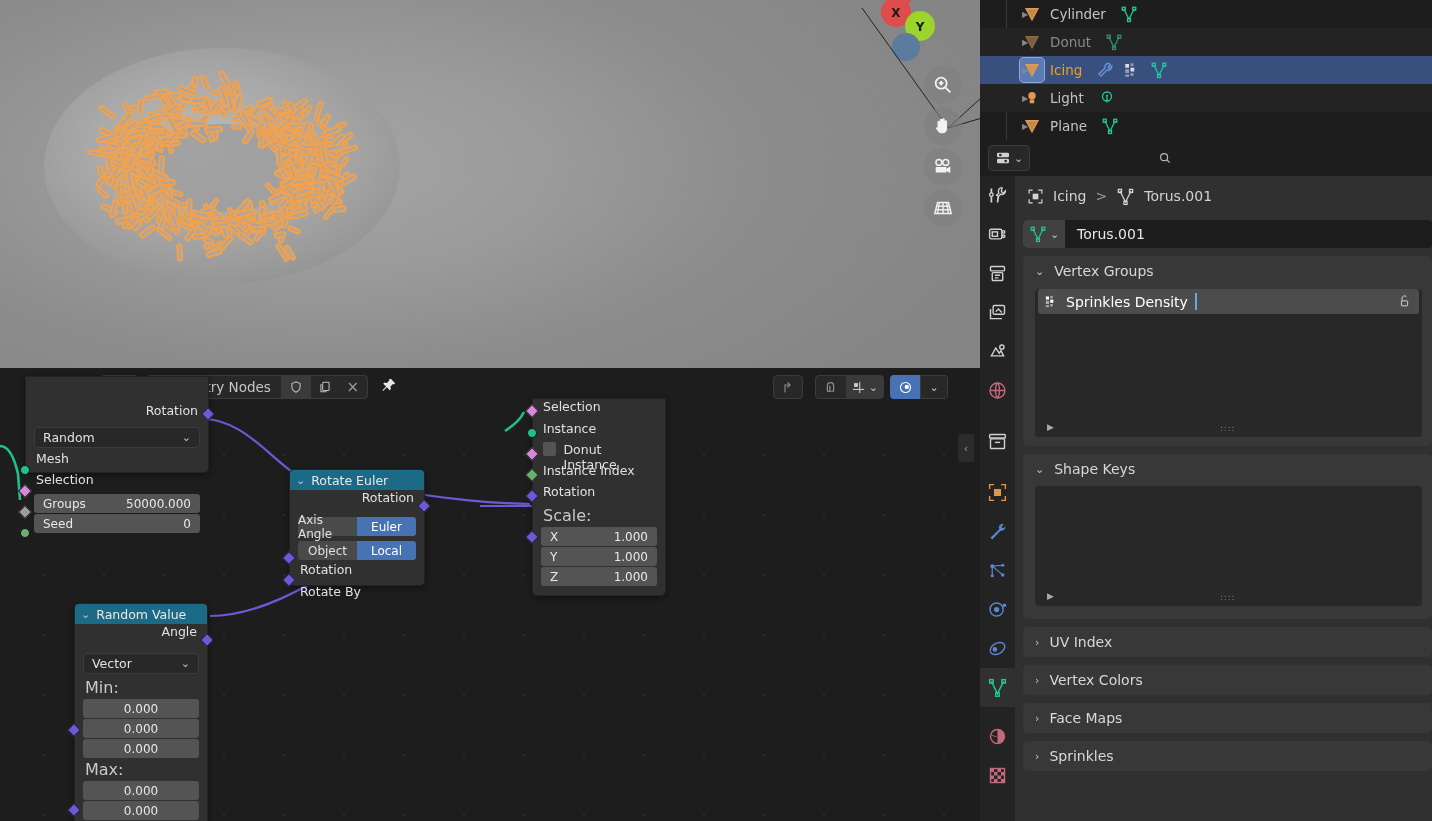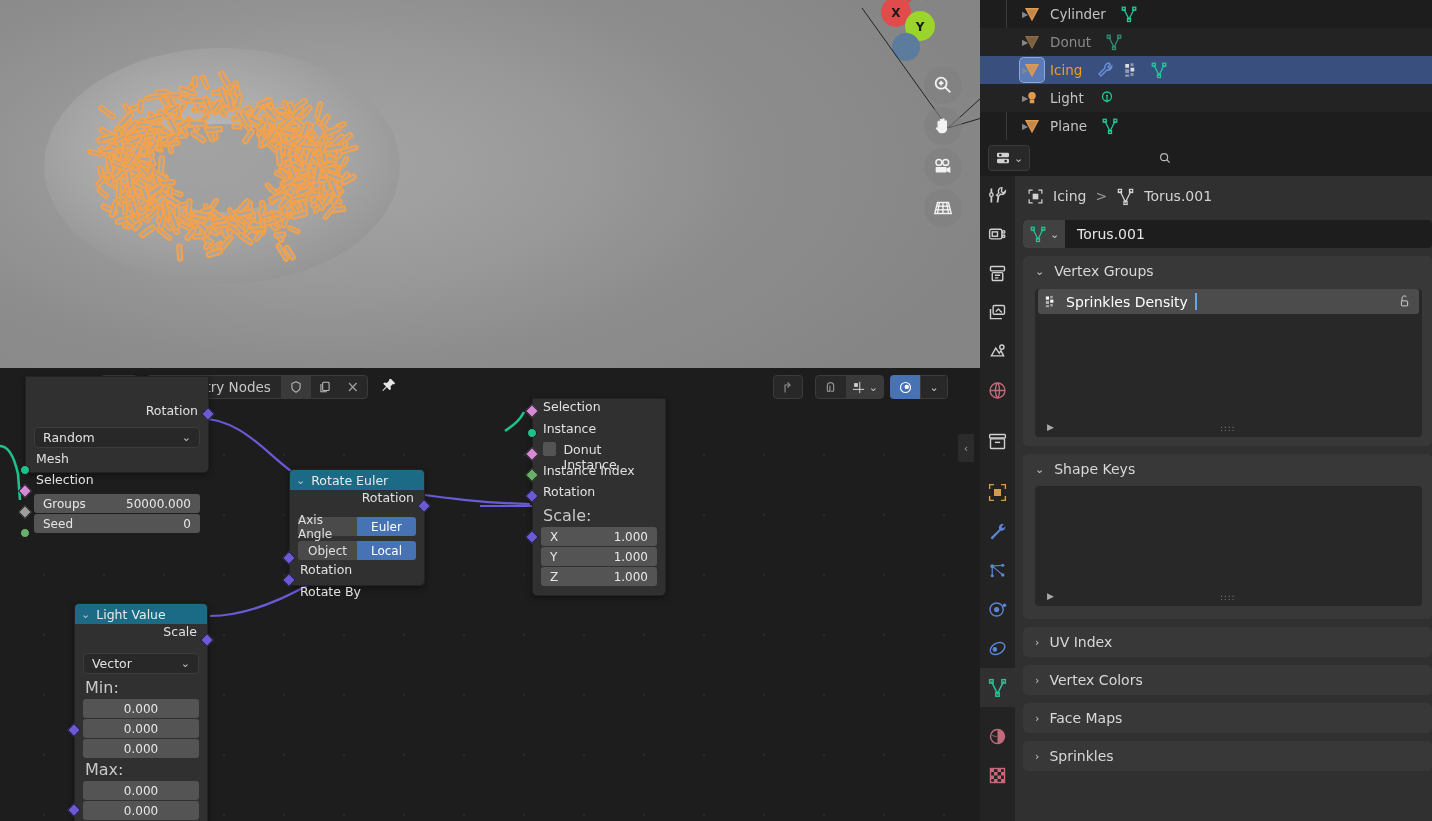--- a/index.html
+++ b/index.html
@@ -895,24 +895,24 @@
         <div class="field">
           <span>Seed</span>
           <span>0</span>
         </div>
         <div class="sock circle" style="left:-6px;top:151px;background:#6ab06a"></div>
       </div>
 
       <div class="node" style="left:74px;top:197px;width:134px;height:240px">
         <div class="node-hdr teal">
           <span class="chev">⌄</span>
-          <span>Light Value</span>
+          <span>Random Value</span>
         </div>
         <div class="row out" style="height:26px">
-          <span>Scale</span>
+          <span>Angle</span>
         </div>
         <div class="sock diamond" style="right:-5px;top:31px;background:#6a5ad6"></div>
 
         <div class="dropdown">
           <span>Vector</span>
           <span class="chev">⌄</span>
         </div>
 
         <div class="lbl-sm">Min:</div>
         <div class="field center">0.000</div>

